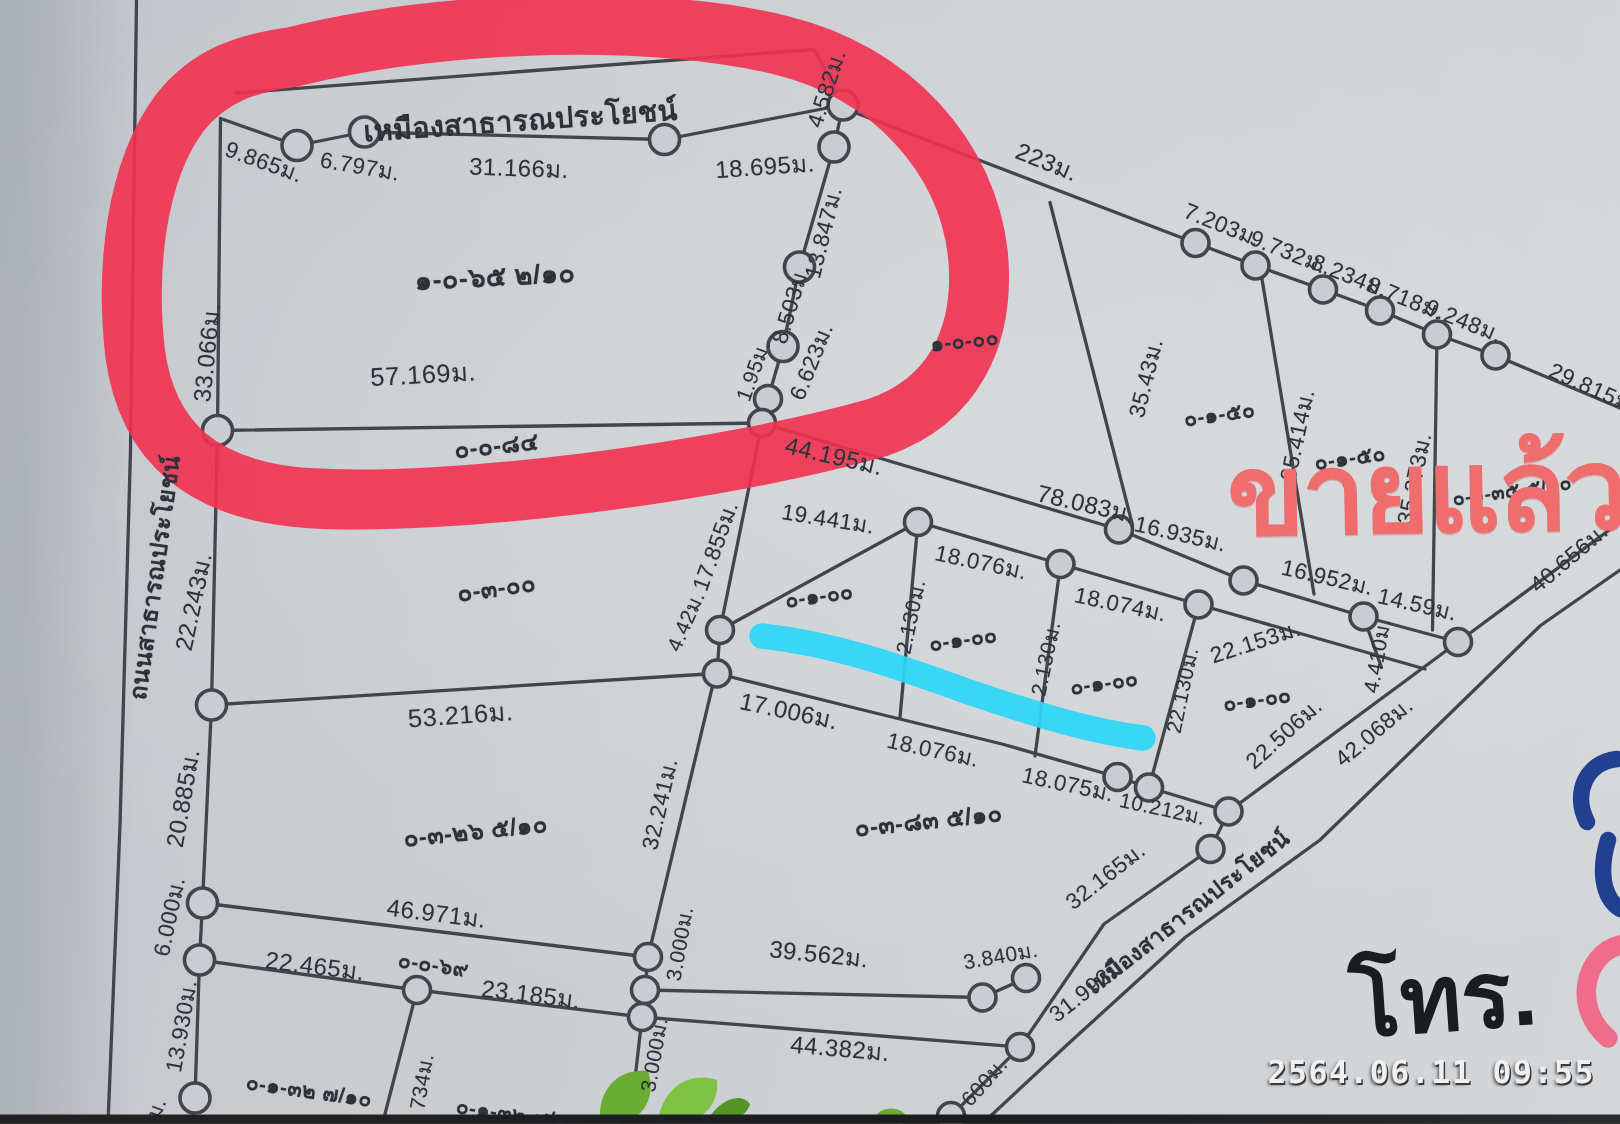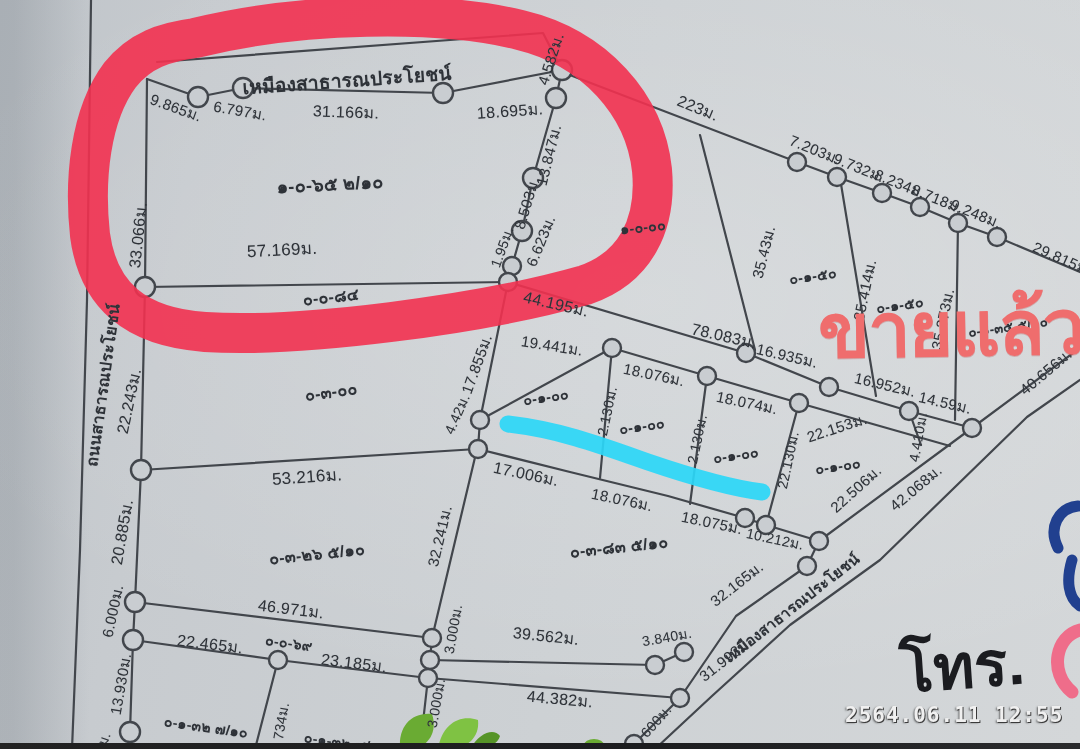--- a/index.html
+++ b/index.html
@@ -238,15 +238,15 @@
       <span class="lbl m" style="left: 667px; top: 637px; font-size: 14px; --r: -10deg;">3.840ม.</span>
       <span class="lbl m" style="left: 560px; top: 699px; font-size: 16px; --r: 5deg;">44.382ม.</span>
       <span class="lbl m" style="left: 737px; top: 584px; font-size: 15px; --r: -38deg;">32.165ม.</span>
       <span class="lbl m" style="left: 726px; top: 659px; font-size: 15px; --r: -38deg;">31.993ม.</span>
       <span class="lbl n" style="left: 792px; top: 608px; font-size: 15px; --r: -38deg;">เหมืองสาธารณประโยชน์</span>
       <span class="lbl m" style="left: 656px; top: 721px; font-size: 14px; --r: -48deg;">600ม.</span>
     </div>
 
   <div class="sold">ขายแล้ว</div>
   <div class="tel">โทร.</div>
-  <div class="timestamp">2564.06.11 12:55</div>
+  <div class="timestamp">2564.06.11 09:55</div>
   <div class="bottom-edge"></div>
 </div>
 
 </body></html>

